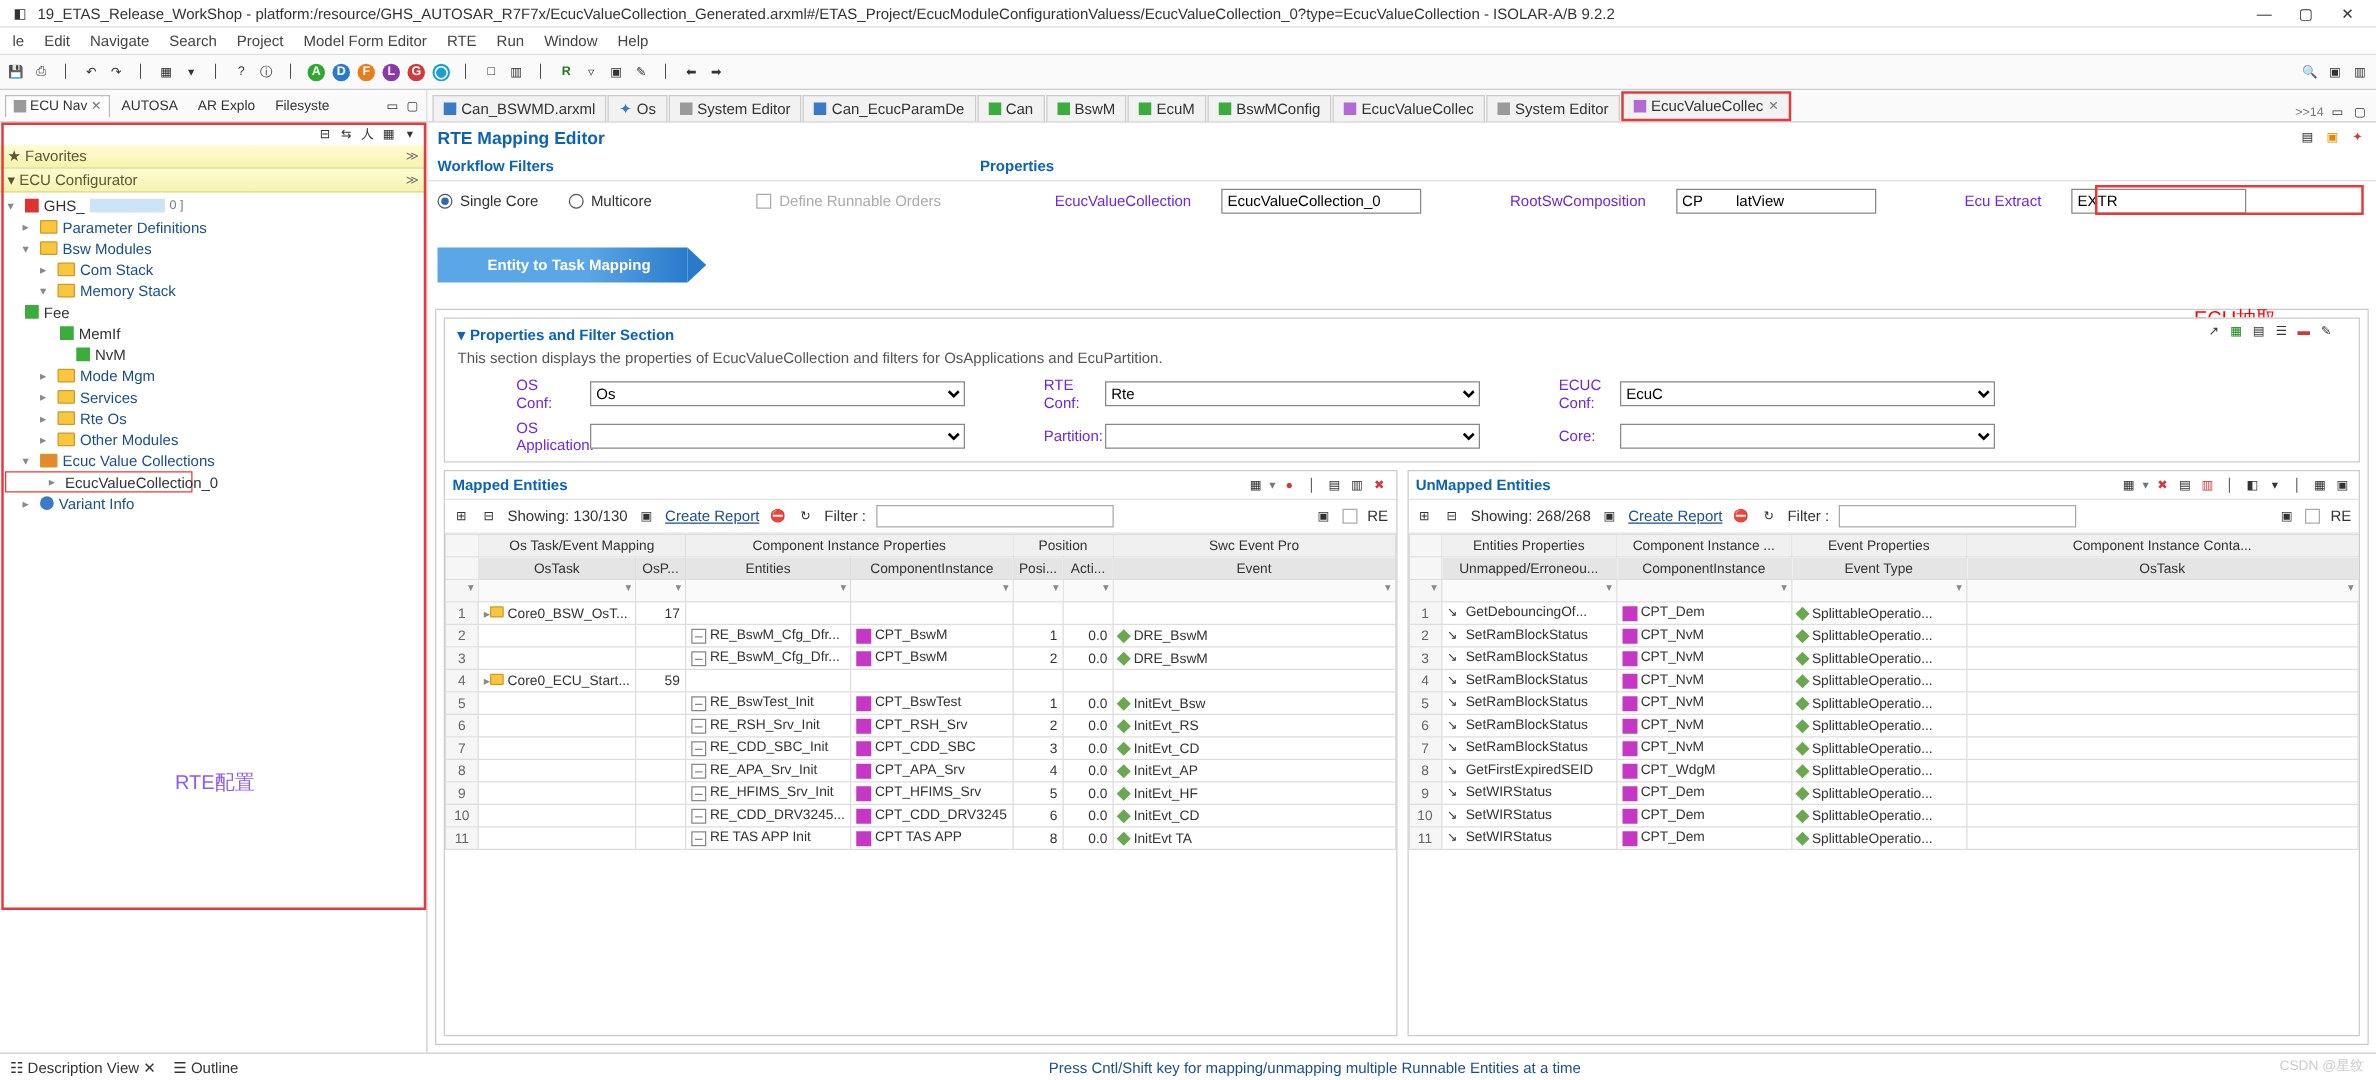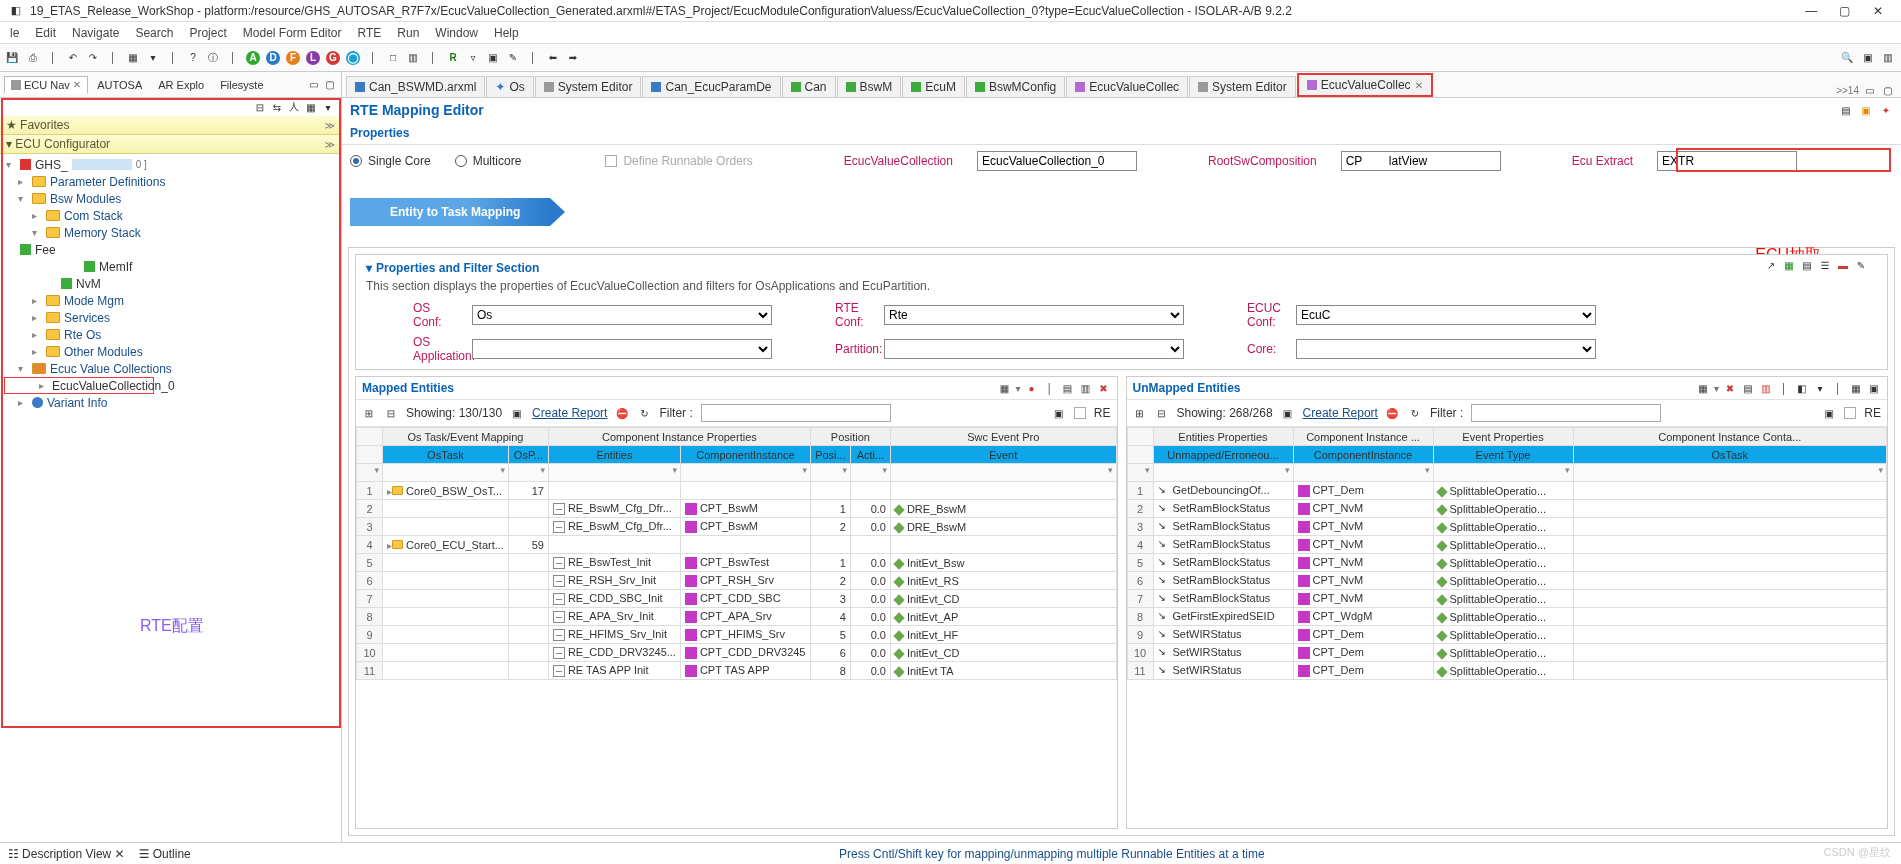--- a/index.html
+++ b/index.html
@@ -41,21 +41,21 @@
 .tab-nav { margin-left:auto; display:flex; gap:4px; padding-right:6px; align-items:center;}
 .editor-head { display:flex; align-items:center; justify-content:space-between; padding:4px 8px; }
 .editor-title { color:#0b63b5; font-weight:bold; font-size:14px;}
 .ed-icons { display:flex; gap:6px; }
 .section-hd-row { display:flex; border-bottom:1px solid #ddd;}
 .section-hd { color:#0b63b5; font-weight:bold; padding:4px 8px;}
 .wf-row { display:flex; align-items:center; padding:6px 8px; gap:24px;}
 .radio { width:12px;height:12px;border:1px solid #555;border-radius:50%;display:inline-flex;align-items:center;justify-content:center;}
 .radio.sel::after{content:"";width:6px;height:6px;background:#2c6cb0;border-radius:50%;}
 .cb { width:12px;height:12px;border:1px solid #aaa;display:inline-block;}
-.fld-lbl { color:#be185d;padding-left:47px; }
+.fld-lbl { color:#6d28d9;padding-left:47px; }
 .fld-input { border:1px solid #888; height:20px; padding:0 4px; background:#fff;}
 .banner { background:linear-gradient(90deg,#5aa6e6 60%,#2a7acb); color:#fff; font-weight:bold; display:inline-flex; align-items:center; height:28px; padding:0 30px 0 40px; margin:21px 8px; position:relative;}
 .banner::before{content:"";border-style:solid;border-width:14px 15px 14px 0;border-color:transparent #5aa6e6 transparent transparent;position:absolute;left:-15px;top:0;opacity:0;}
 .banner::after{content:"";border-style:solid;border-width:14px 0 14px 15px;border-color:transparent transparent transparent #2a7acb;position:absolute;right:-15px;top:0;}
 .annot2 { position:absolute; right:80px; top:68px; color:#ff0000; font-size:16px;}
 .red-box { border:2px solid #e63a3a; position:absolute; }
 .rb-ecuextract{ top:3px; right:10px; width:215px; height:24px;}
 .body-scroll { border:1px solid #ccc; margin:0 6px 6px 6px; padding:6px; flex:1; overflow:hidden; display:flex; flex-direction:column; gap:6px;}
 .prop-box { border:1px solid #ccc; padding:6px 10px; background:#fff;}
 .prop-title { color:#0b63b5; font-weight:bold; margin-bottom:4px; display:flex; align-items:center; gap:4px;}
@@ -66,21 +66,21 @@
 .two-col { display:flex; gap:8px; flex:1; min-height:0;}
 .panel { flex:1; border:1px solid #ccc; display:flex; flex-direction:column; min-height:0;}
 .panel-hd { display:flex; align-items:center; justify-content:space-between; padding:4px 6px;}
 .panel-hd-l { color:#0b63b5; font-weight:bold;}
 .panel-hd-r { display:flex; gap:4px; align-items:center;}
 .sub-tool { display:flex; align-items:center; gap:8px; padding:4px 6px; border-top:1px solid #e2e2e2; border-bottom:1px solid #e2e2e2;}
 .sub-tool .spacer{flex:1;}
 .tbl-wrap { flex:1; overflow:auto;}
 table { border-collapse:collapse; width:100%; }
 th,td { border:1px solid #ddd; padding:1px 4px; font-size:11px; height:18px; white-space:nowrap; overflow:hidden; text-overflow:ellipsis; background:#fff;}
-th { background:#0ea5e9; font-weight:normal; position:relative;}
+th { background:#e5e5e5; font-weight:normal; position:relative;}
 th.group{ text-align:center; background:#f0f0f0;}
 .filter-row td { background:#fafafa; position:relative;}
 .filter-row td::after { content:"▾"; position:absolute; right:3px; top:1px; font-size:9px; color:#888;}
 .rownum { width:26px; text-align:center; color:#666; background:#f6f6f6 !important;}
 .pico { width:12px;height:12px;display:inline-block;background:#c538c5;margin-right:3px;vertical-align:middle;}
 .lico { width:12px;height:12px;display:inline-block;border:1px solid #888;margin-right:3px;vertical-align:middle;position:relative;}
 .lico::after{content:"";width:6px;height:1px;background:#888;position:absolute;left:2px;top:5px;}
 .arrow-ico{width:12px;height:12px;display:inline-block;vertical-align:middle;margin-right:3px;position:relative;}
 .arrow-ico::before{content:"↘";font-size:10px;position:absolute;left:0;top:-1px;}
 .diamond{width:8px;height:8px;background:#6aa84f;transform:rotate(45deg);display:inline-block;margin-right:4px;vertical-align:middle;}
@@ -226,21 +226,21 @@
       <div class="tree-row" style="padding-left:30px">
           <span class="exp">▾</span>
           <span class="folder-ico"></span>
           <span class="blue-txt">Memory Stack</span>
         </div>
       <div class="tree-row" style="">
           <span class="exp"></span>
           <span class="green-ico"></span>
           <span>Fee</span>
         </div>
-      <div class="tree-row" style="padding-left:68px">
+      <div class="tree-row" style="padding-left:32px">
           <span class="exp"></span>
           <span class="green-ico"></span>
           <span>MemIf</span>
         </div>
       <div class="tree-row" style="padding-left:45px">
           <span class="exp"></span>
           <span class="green-ico"></span>
           <span>NvM</span>
         </div>
       <div class="tree-row" style="padding-left:30px">
@@ -339,20 +339,21 @@
     <div class="editor-head">
       <span class="editor-title">RTE Mapping Editor</span>
       <div class="ed-icons">
         <span class="tiny-ic">▤</span>
         <span class="tiny-ic" style="color:#e08a00">▣</span>
         <span class="tiny-ic" style="color:#d13a3a">✦</span>
       </div>
     </div>
 
     <div class="section-hd-row">
+      <div class="section-hd" style="width:434px">Workflow Filters</div>
       <div class="section-hd">Properties</div>
     </div>
 
     <div class="wf-row" style="position:relative;">
       <label style="display:flex;align-items:center;gap:6px">
           <span class="radio sel"></span>
           <span>Single Core</span>
         </label>
       <label style="display:flex;align-items:center;gap:6px">
           <span class="radio"></span>

